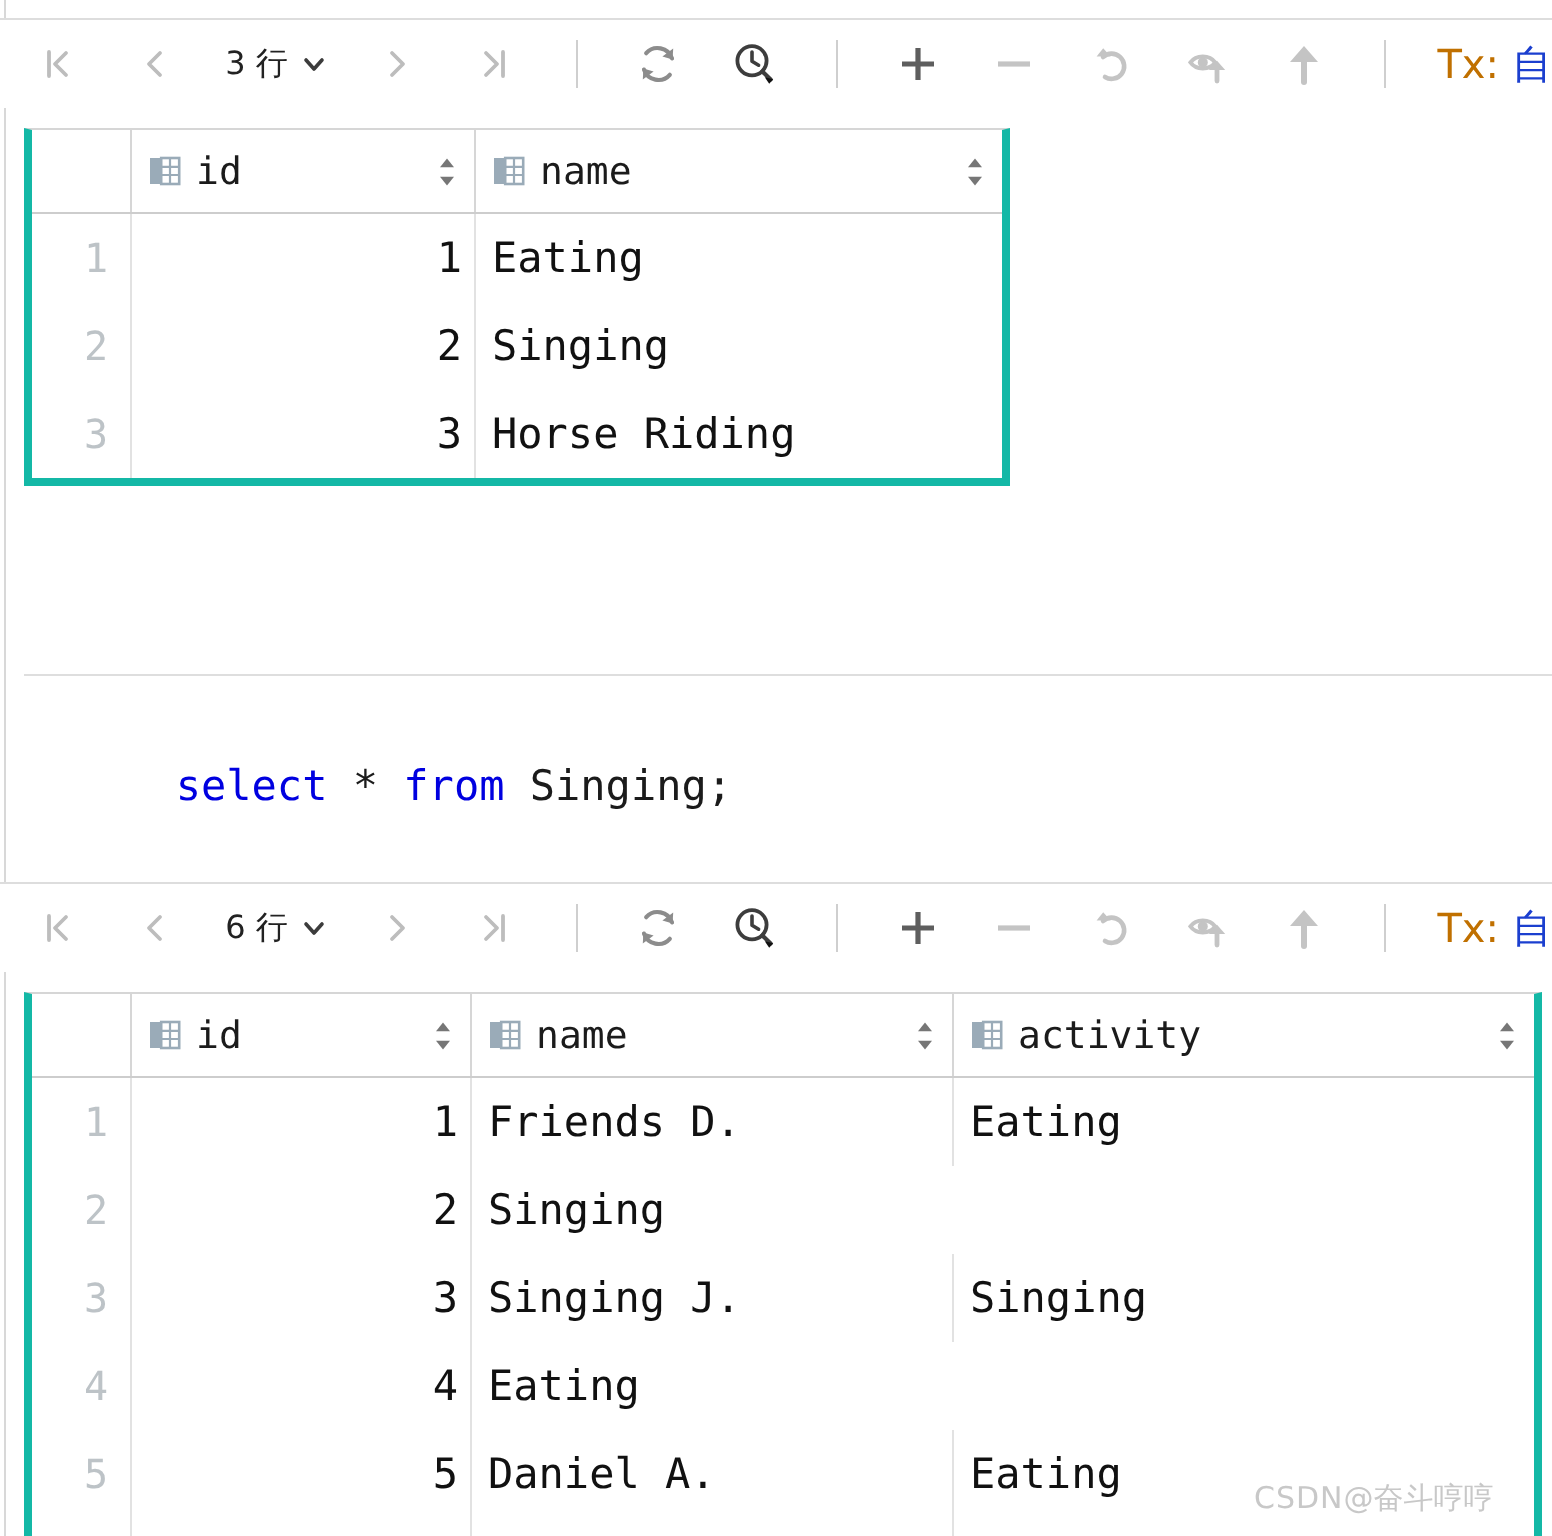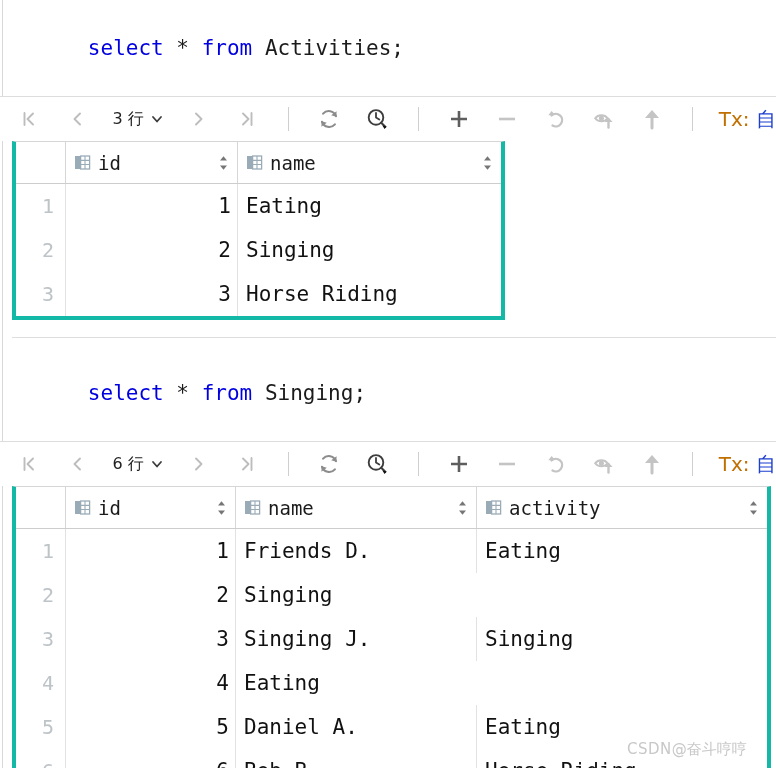--- a/index.html
+++ b/index.html
@@ -91,20 +91,21 @@
   .tx-label .tx-k { color: #c07000; }
   .tx-label .tx-c { color: #1b3fcf; }
 
   
   .grid {
     border: 4px solid #14b8a6;
     border-top: 1px solid #d6d6d6;
     background: #ffffff;
     box-sizing: border-box;
     width: max-content;
+    margin-top: 10px;
   }
   .grid-head {
     display: flex;
     border-bottom: 1px solid #cdcdcd;
     height: 42px;
     box-sizing: border-box;
   }
   .gh-cell {
     display: flex;
     align-items: center;
@@ -174,23 +175,20 @@
 </style>
 </head>
 <body>
 
 <div class="page">
 
   <div class="left-rule"></div>
 
   <div style="position:absolute;left:0;top:0;width:776px;">
 
-    <div class="sql-line" style="padding:9px 0 0 12px;">
-      <span class="kw">select</span><span class="plain"> * </span><span class="kw">from</span><span class="plain"> Activities;</span>
-    </div>
 
     <div class="toolbar" style="margin-top:9px;">
 
       <div class="tb-btn" title="first">
         <svg width="20" height="20" viewBox="0 0 20 20">
           <path d="M5.5 4 L5.5 16" stroke="#bdbdbd" stroke-width="1.9" fill="none" stroke-linecap="round"></path>
           <path d="M14 4.5 L8.5 10 L14 15.5" stroke="#bdbdbd" stroke-width="1.9" fill="none" stroke-linecap="round" stroke-linejoin="round"></path>
         </svg>
       </div>
 

